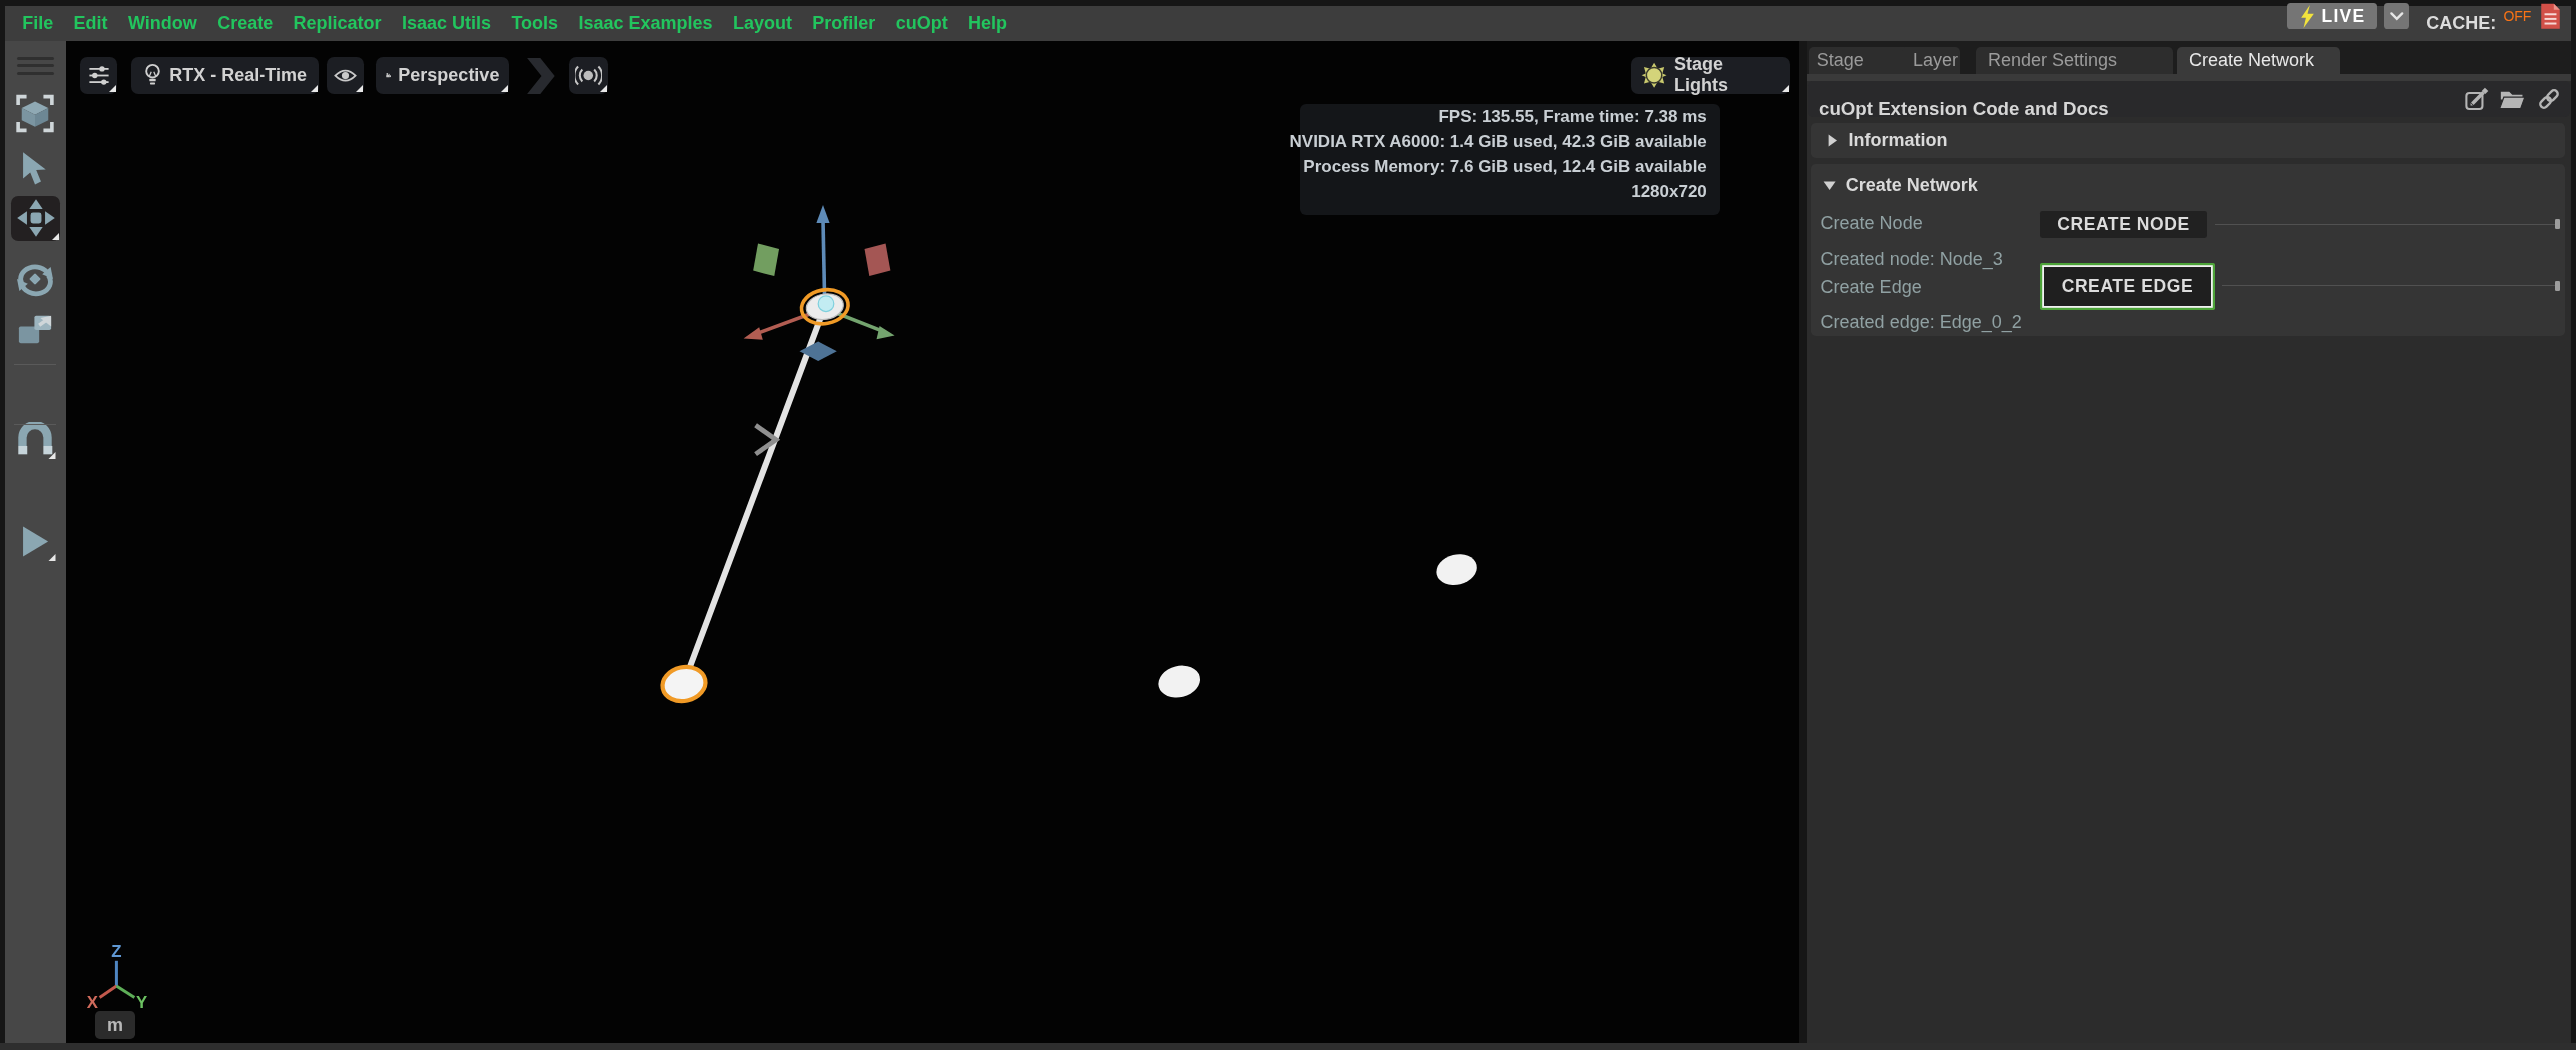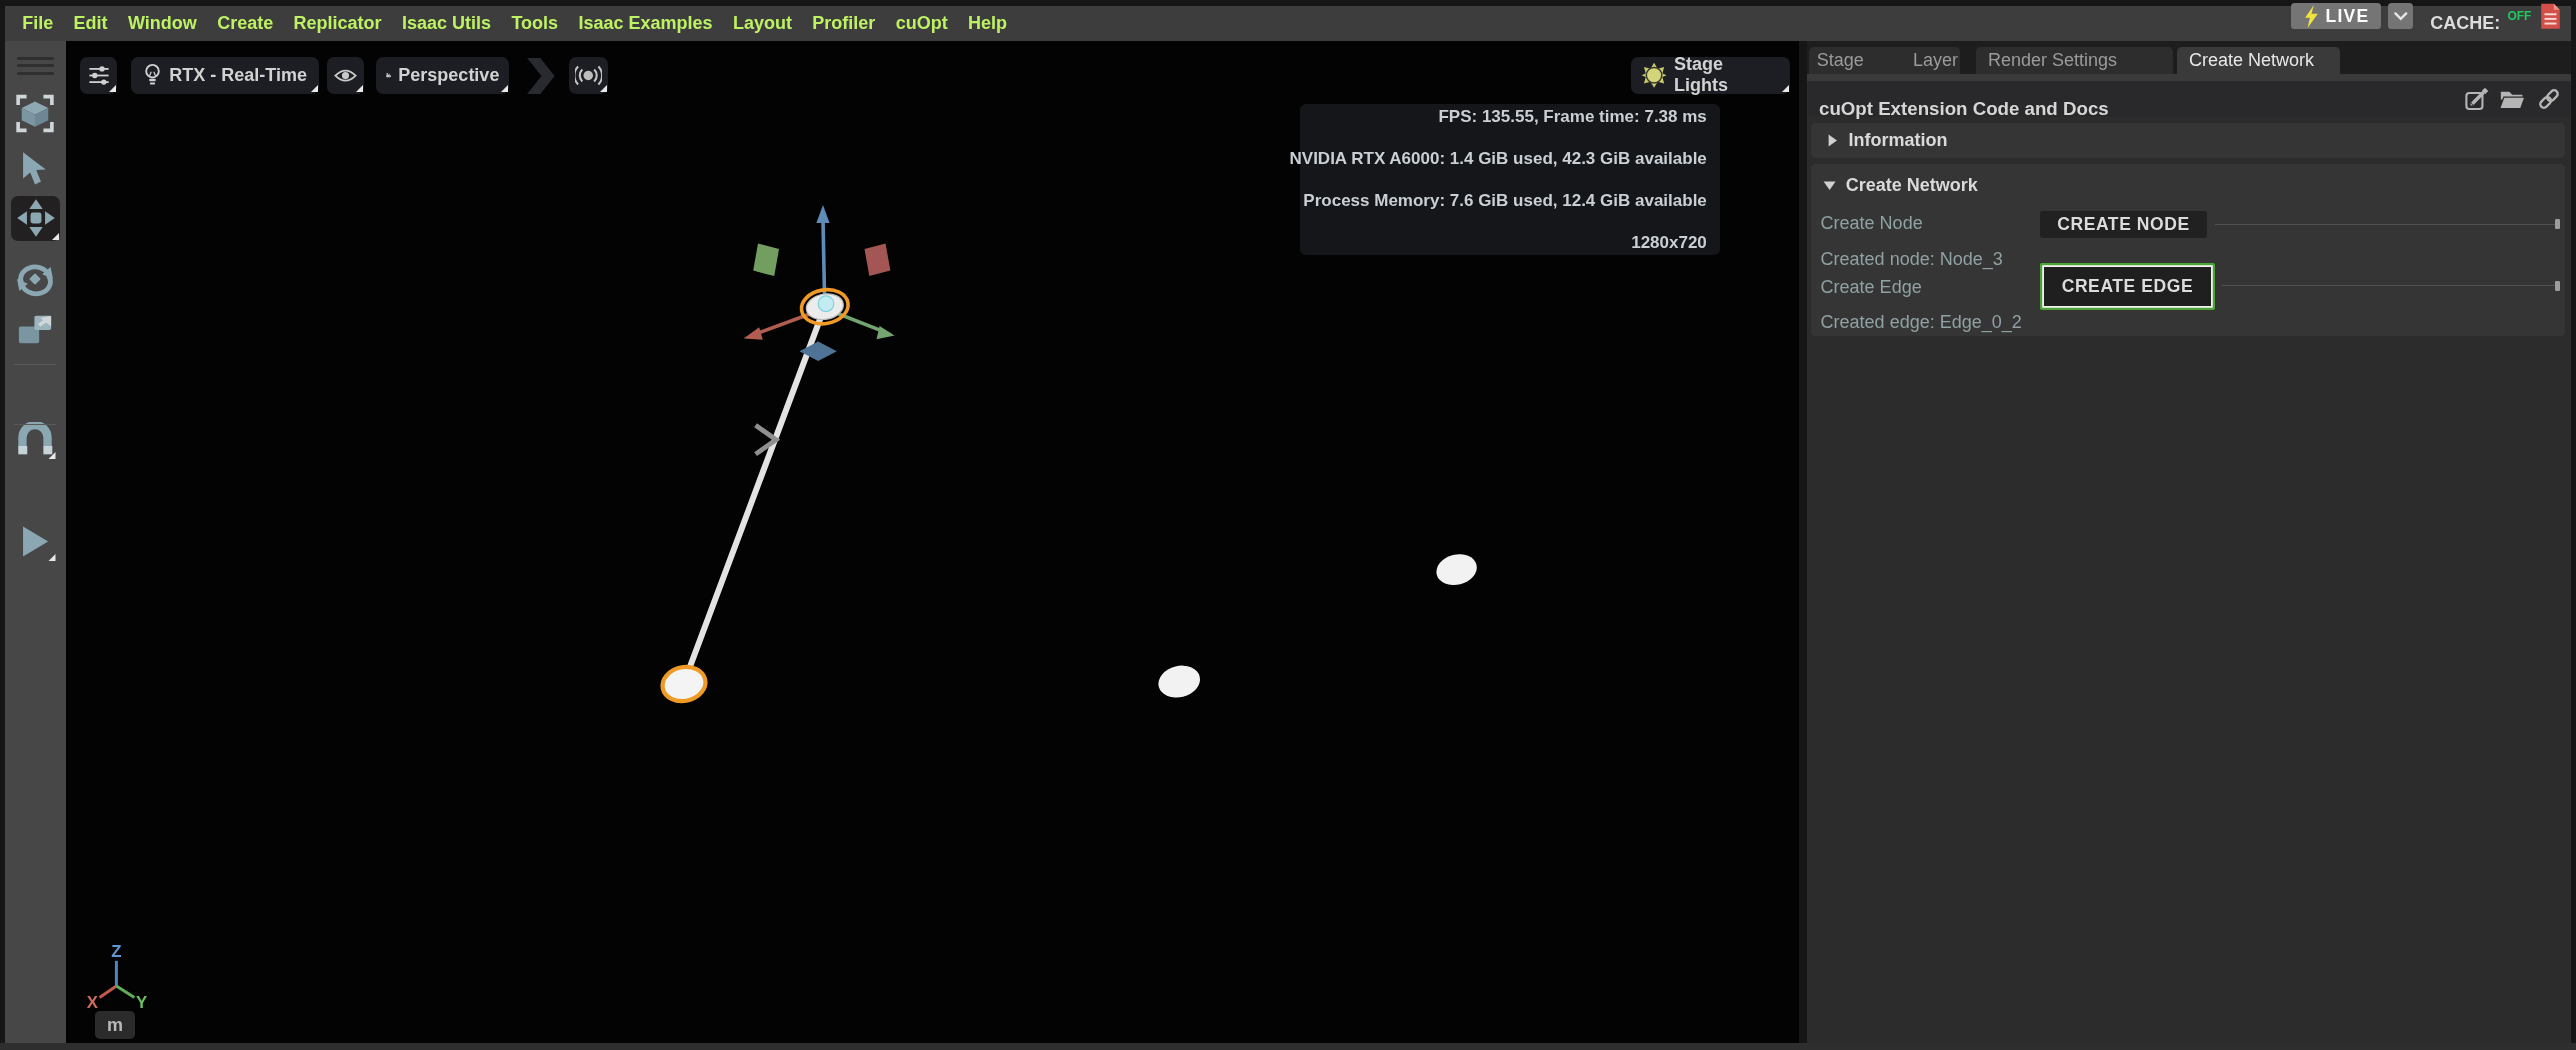--- a/index.html
+++ b/index.html
@@ -4,46 +4,46 @@
 <style>
   html,body{margin:0;padding:0;background:#161616;}
   *{box-sizing:border-box;}
   .window{position:relative;width:2576px;height:1051px;background:#161616;overflow:hidden;
           font-family:"Liberation Sans", sans-serif;-webkit-font-smoothing:antialiased;}
   .abs{position:absolute;}
 
   
   .menubar{position:absolute;left:4.8px;top:6px;right:4.8px;height:35px;background:#3d3d3d;
            display:flex;align-items:center;padding-left:7.2px;}
-  .menu-item{font-size:18px;font-weight:600;color:#bef264;padding:0 10.2px;cursor:default;}
+  .menu-item{font-size:18px;font-weight:600;color:#22c55e;padding:0 10.2px;cursor:default;}
   .menubar-right{position:absolute;right:9.6px;top:0;height:20px;display:flex;align-items:center;gap:7.2px;}
   .live-btn{height:26.5px;padding:0 12px;background:#757575;border-radius:3.6px;display:flex;align-items:center;gap:6px;}
   .live-btn span{font-size:17.5px;font-weight:700;color:#ffffff;letter-spacing:1.2px;}
   .live-chevron{width:25px;height:26.5px;background:#757575;border-radius:3.6px;display:flex;align-items:center;justify-content:center;}
   .cache-label{font-size:18px;font-weight:700;color:#dcdcdc;margin-left:9.6px;margin-top:14px;}
-  .cache-value{font-size:12px;font-weight:700;color:#22c55e;}
+  .cache-value{font-size:14px;font-weight:400;color:#f97316;}
 
   
   .left-toolbar{position:absolute;left:4.8px;top:41px;width:61px;bottom:8.4px;background:#474747;}
   .tool{position:absolute;left:50%;transform:translateX(-50%);display:flex;align-items:center;justify-content:center;}
   .tool-active-bg{position:absolute;left:6px;top:155px;width:49px;height:45px;background:#232021;border-radius:7.2px;}
   .tb-divider{position:absolute;left:9.6px;width:42px;height:1.2px;background:#5a5a5a;}
   .drag-lines{position:absolute;left:12px;top:15.6px;width:37px;}
   .drag-lines div{height:3px;background:#2f2f2f;border-radius:1.8px;margin-bottom:4.8px;}
   .ct{position:relative;}
   .ct::after{content:"";position:absolute;right:1.2px;bottom:1.2px;
              border-left:7.2px solid transparent;border-bottom:7.2px solid #e8e8e8;}
 
   
   .viewport{position:absolute;left:66px;top:41px;width:1733px;height:1002px;background:#030303;}
   .vp-btn{position:absolute;top:15.6px;height:37px;background:rgba(32,34,40,0.88);border-radius:7.2px;
           display:flex;align-items:center;justify-content:center;gap:7.2px;padding:0 9.6px;}
   .vp-btn span{font-size:18px;font-weight:600;color:#d2d2d2;}
-  .stats{position:absolute;left:1234px;top:63px;width:420px;height:151px;background:rgba(22,24,27,0.92);
-         border-radius:6px;display:flex;flex-direction:column;justify-content:space-between;align-items:flex-end;
+  .stats{position:absolute;left:1234px;top:63px;width:420px;height:111px;background:rgba(22,24,27,0.92);
+         border-radius:6px;display:flex;flex-direction:column;justify-content:flex-start;align-items:flex-end;
          padding:0 13.2px;}
   .stats span{font-size:17px;font-weight:600;color:#c9cfd4;line-height:25px;white-space:nowrap;}
   .units-btn{position:absolute;left:29px;top:970px;width:40px;height:28px;background:#2b2b2b;border-radius:4.8px;
              display:flex;align-items:center;justify-content:center;font-size:18px;font-weight:700;color:#b8b8b8;}
 
   
   .right-panel{position:absolute;left:1807px;top:41px;width:764px;bottom:8.4px;background:#2c2c2c;}
   .tabbar{position:absolute;left:0;top:0;width:100%;height:32.5px;background:#1d1d1d;}
   .tab{position:absolute;top:6px;height:26.5px;border-radius:4.8px 4.8px 0 0;background:#2d2d2d;
        display:flex;align-items:center;padding-left:12px;font-size:18px;color:#9b9b9b;}

